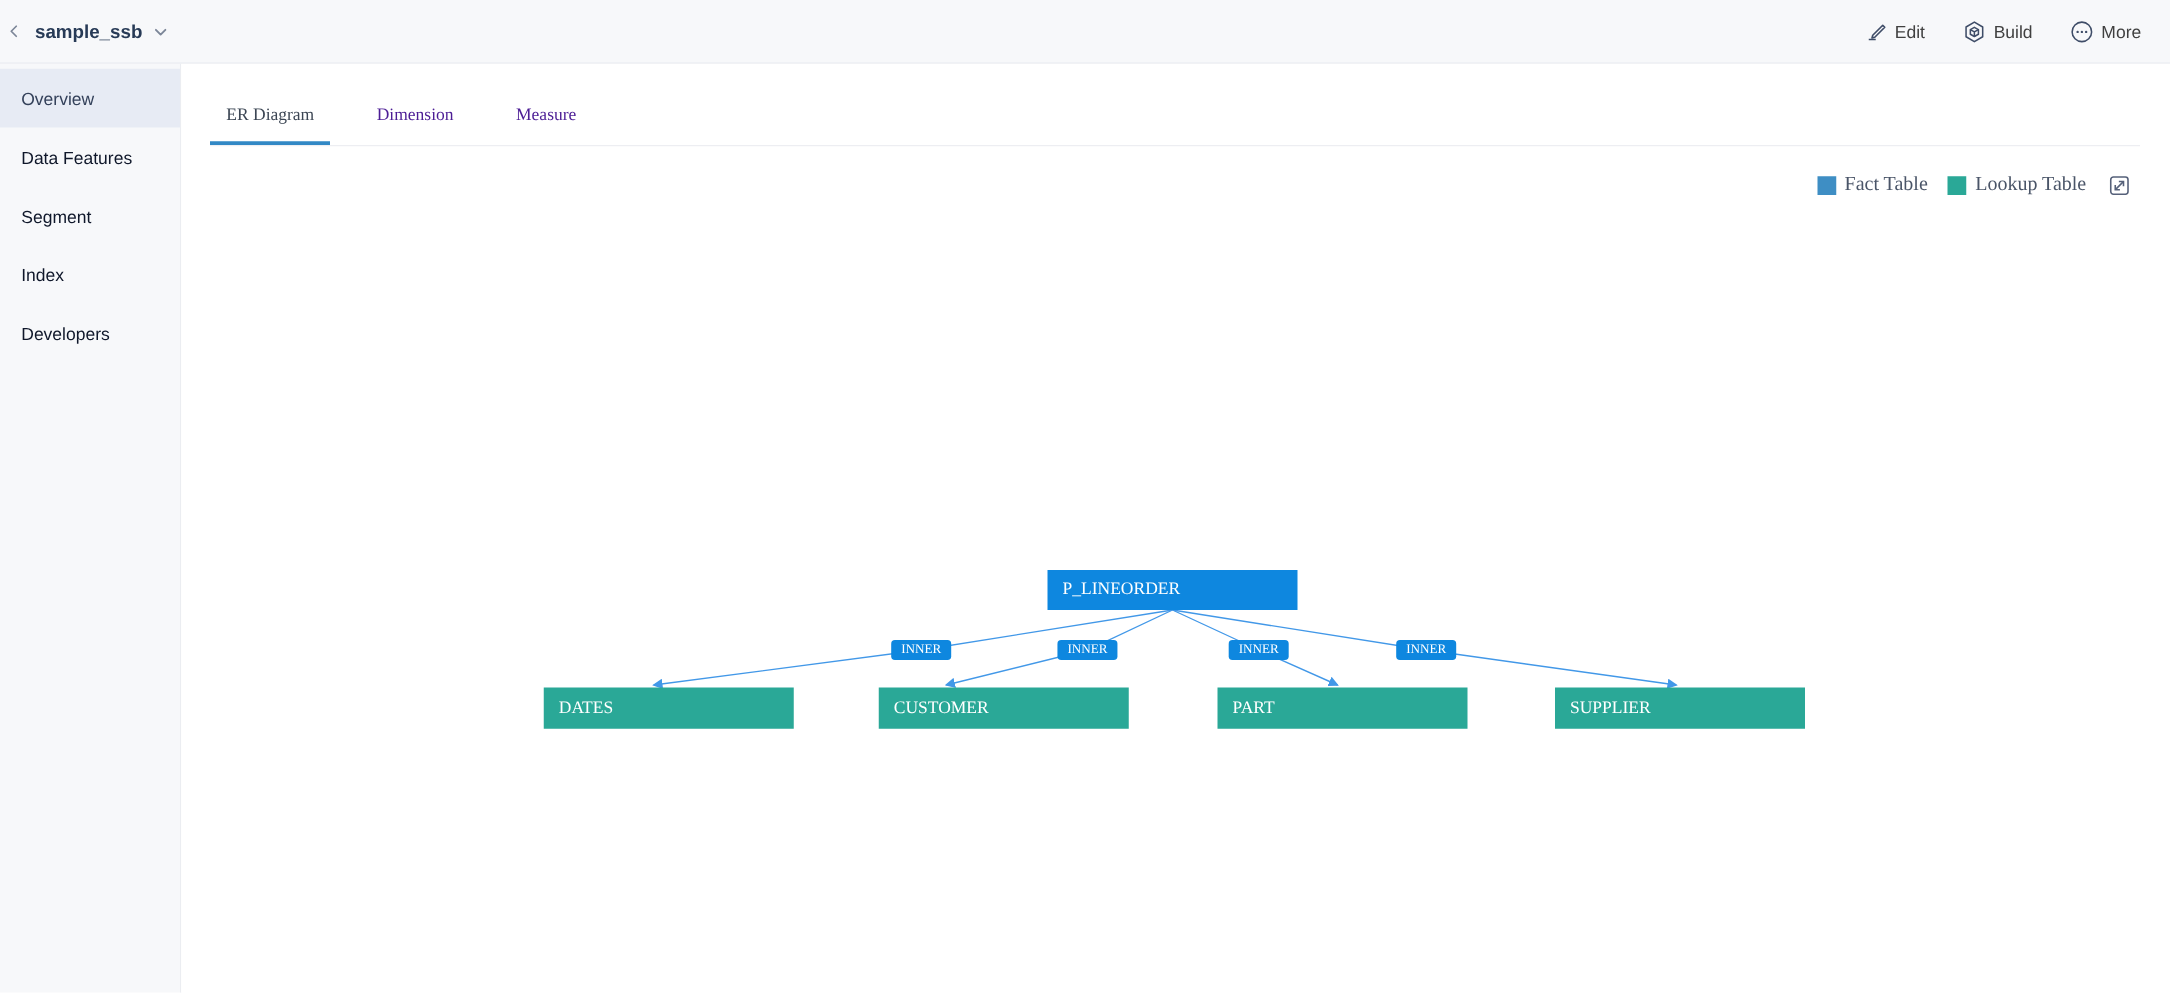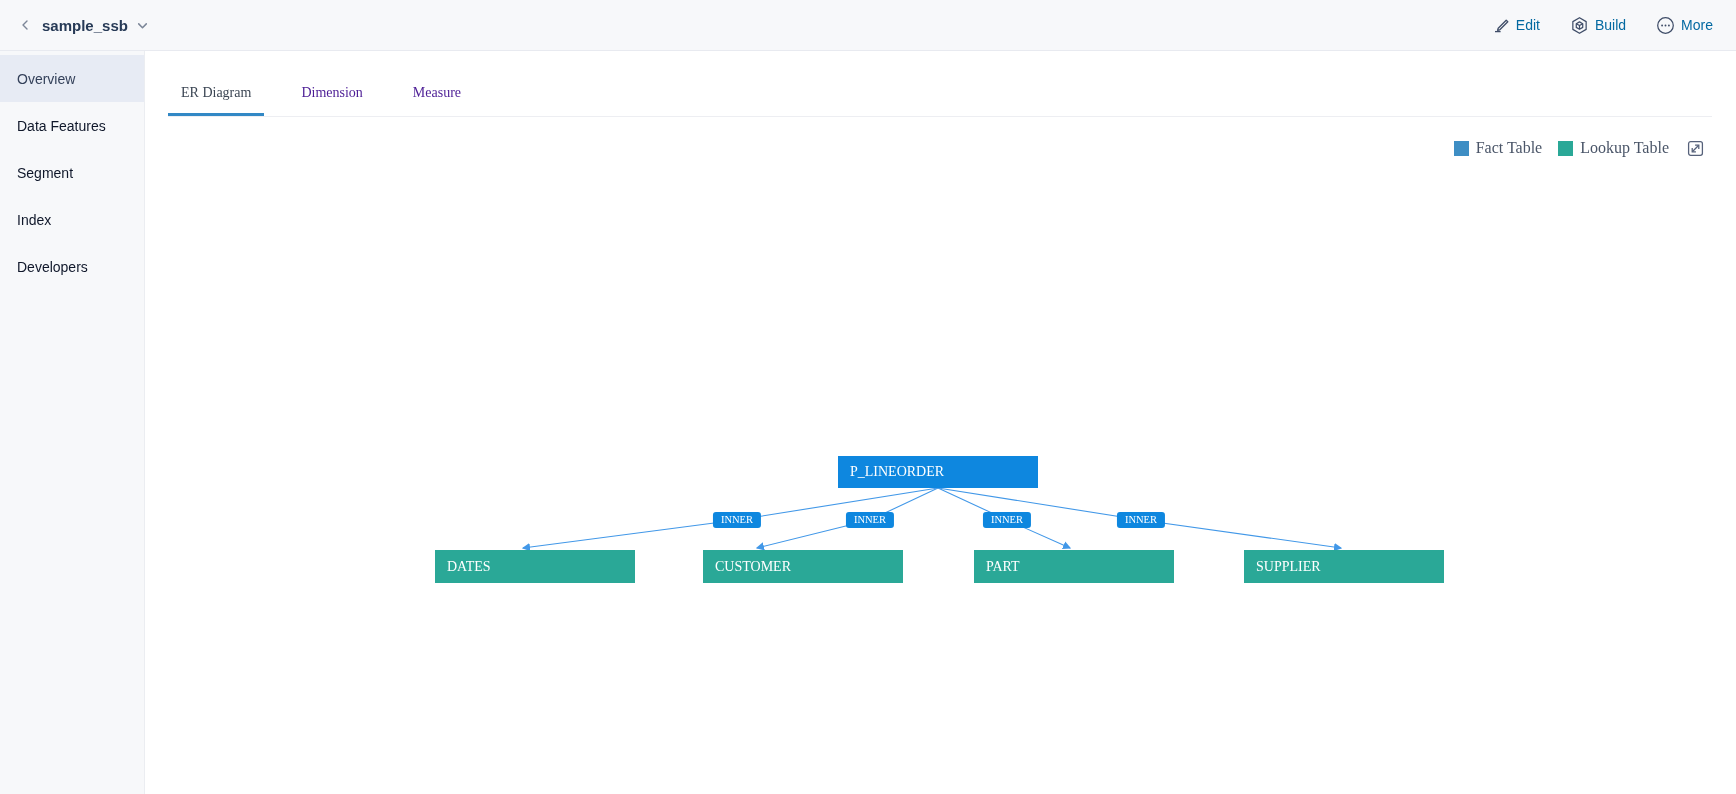--- a/index.html
+++ b/index.html
@@ -3,28 +3,28 @@
 <meta charset="utf-8">
 <style>
   * { margin:0; padding:0; box-sizing:border-box; }
   html,body { width:1736px; height:794px; overflow:hidden;
     font-family:"Liberation Sans","DejaVu Sans",sans-serif; background:#fff; }
 
   
   .topbar { position:absolute; left:0; top:0; width:1736px; height:51px;
     background:#f7f8fa; border-bottom:1px solid #e8eaf0;
     display:flex; align-items:center; }
-  .topbar-left { display:flex; align-items:center; padding-left:14px; }
+  .topbar-left { display:flex; align-items:center; }
   .back-btn { display:flex; align-items:center; justify-content:center;
     width:22px; height:22px; cursor:pointer; color:#7c8698; }
   .model-title { font-size:15px; font-weight:bold; color:#273a56; margin:0 8px 0 6px; }
   .title-caret { display:flex; align-items:center; color:#7c8698; cursor:pointer; }
   .topbar-right { margin-left:auto; display:flex; align-items:center; gap:30px; padding-right:23px; }
   .tb-action { display:flex; align-items:center; gap:6px; cursor:pointer;
-    font-size:14px; color:#0369a1; }
+    font-size:14px; color:#404040; }
   .tb-action svg { display:block; }
 
   
   .sidebar { position:absolute; left:0; top:51px; width:145px; height:743px;
     background:#f7f8fa; border-right:1px solid #ebedf1; padding-top:4px; }
   .side-item { height:47px; display:flex; align-items:center; padding-left:17px;
     font-size:14px; color:#0f172a; cursor:pointer; }
   .side-item.active { background:#e7ebf4; color:#34415a;text-align:right; }
 
   

